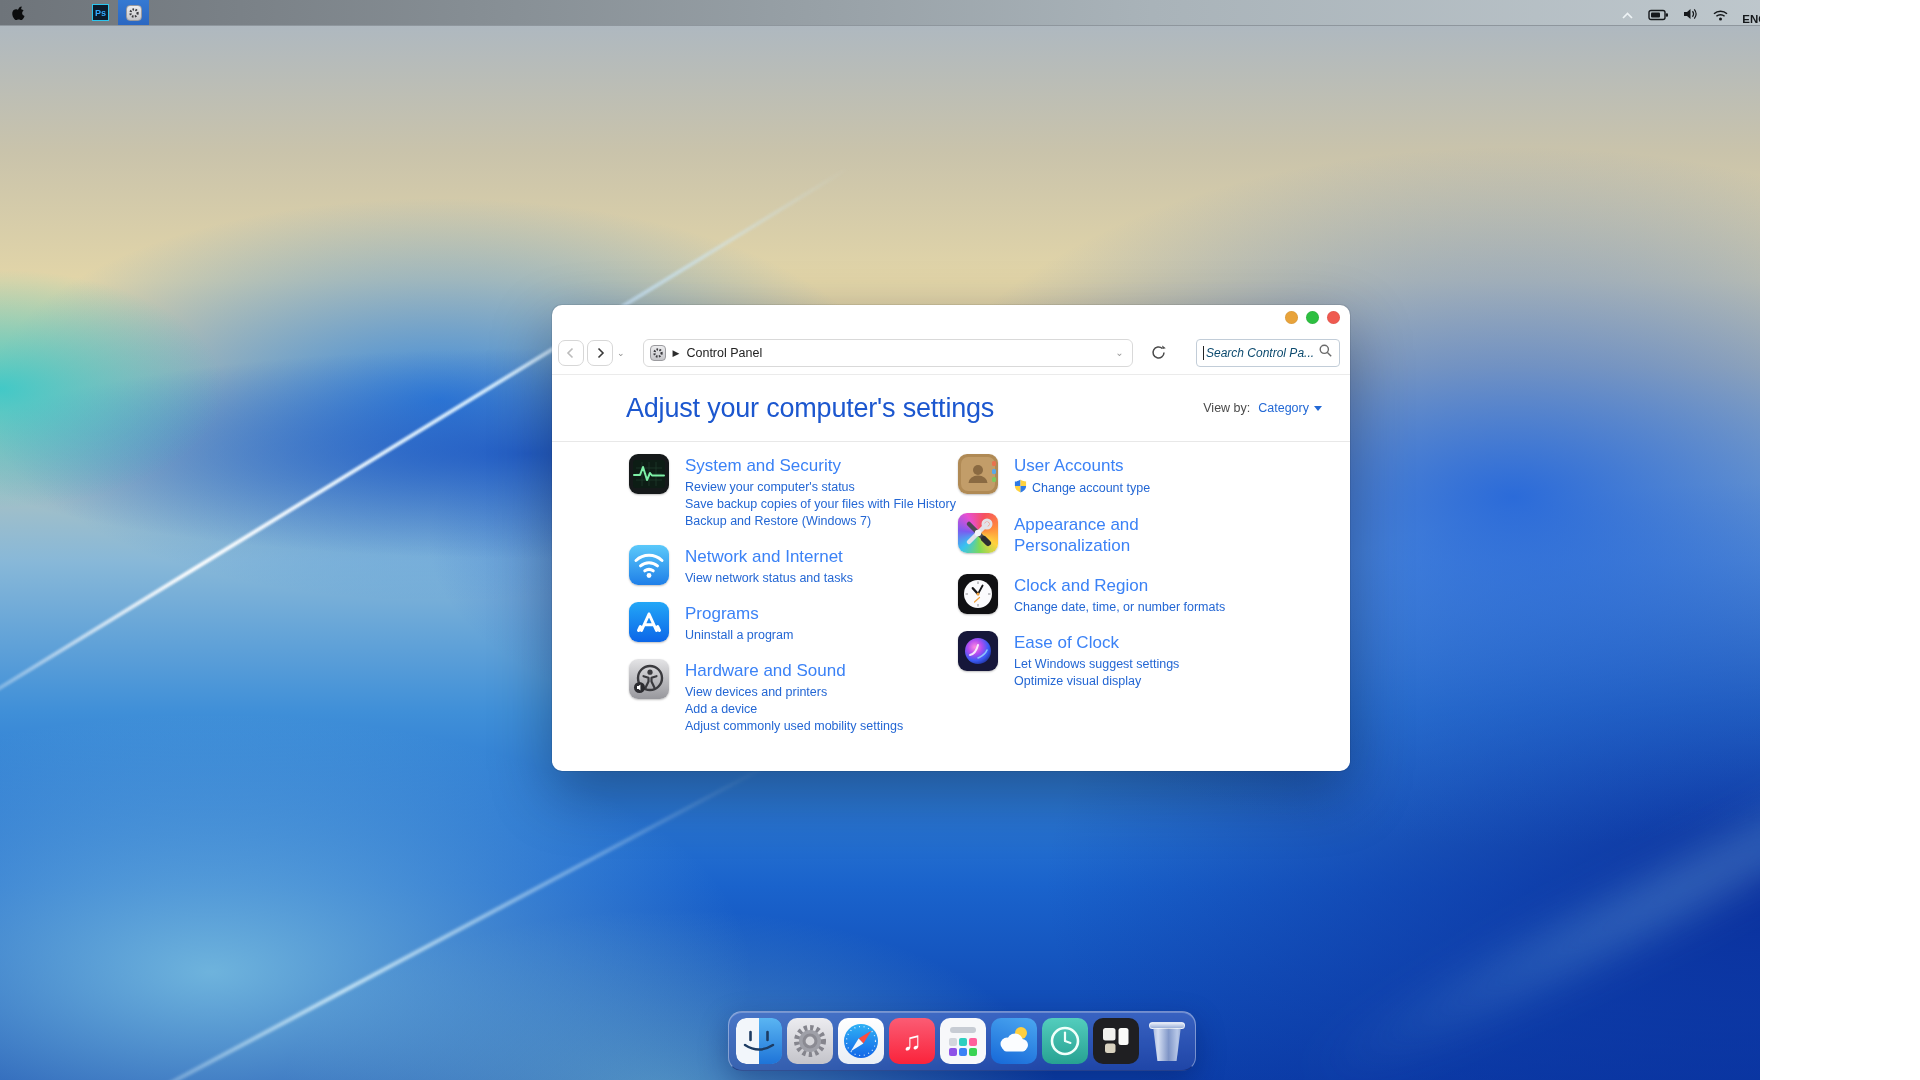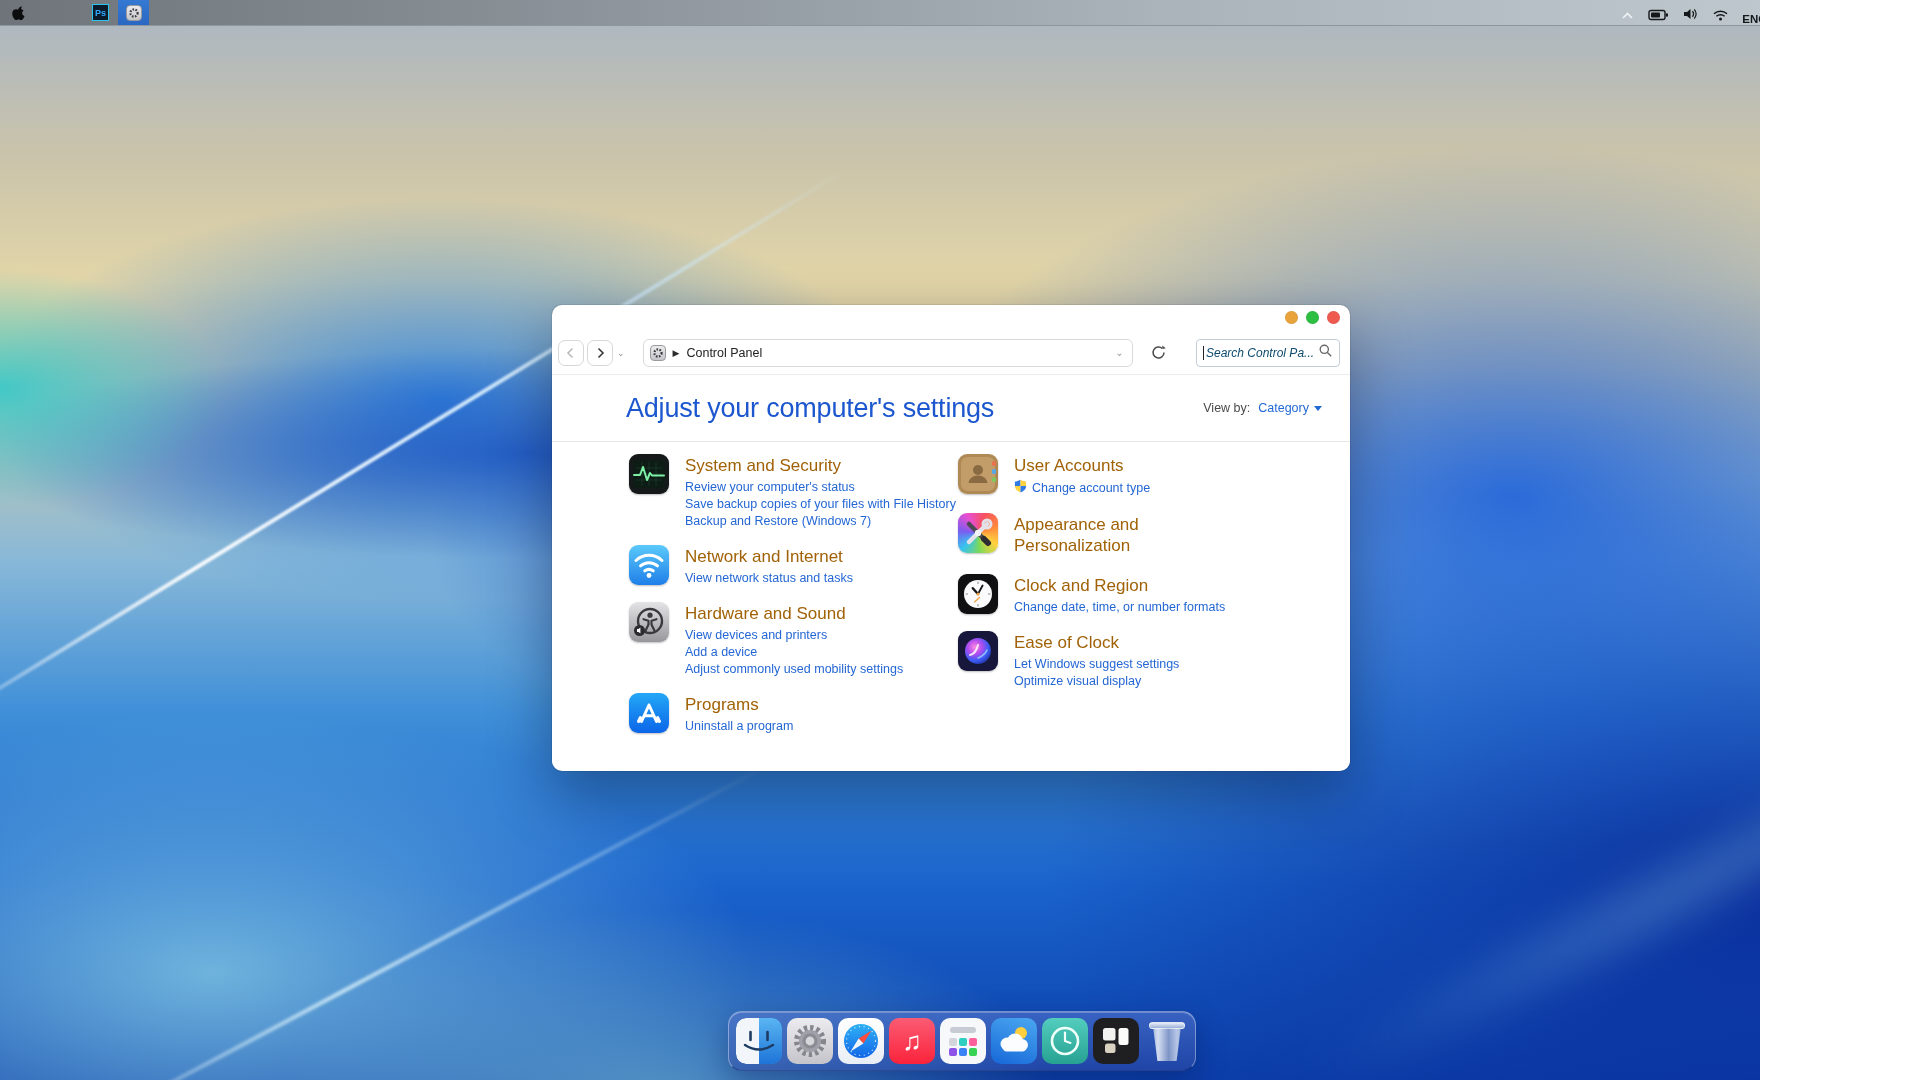--- a/index.html
+++ b/index.html
@@ -75,21 +75,21 @@
 
   .content { display:flex; padding:12px 0 0 77px; }
   .col-left { width:329px; }
   .col-right { flex:1; }
   .cat-item { display:flex; margin-bottom:15px; }
   .cat-icon { width:40px; height:40px; border-radius:9px; flex:none; margin-right:16px; position:relative; overflow:hidden;
     box-shadow:0 1px 2px rgba(0,0,0,.25); }
   .cat-text { padding-top:1px; }
   .col-left .cat-text { width:272px; }
   .col-right .cat-text { width:240px; }
-  .cat-title { display:block; font-size:17px; line-height:21px; color:#a16207; margin-bottom:3px; cursor:pointer; }
+  .cat-title { display:block; font-size:17px; line-height:21px; color:#3b82f6; margin-bottom:3px; cursor:pointer; }
   .cat-link { display:block; font-size:12.5px; line-height:17px; color:#2467d4; cursor:pointer; }
   .link-shield { display:flex; align-items:center; gap:5px; }
 
   
   .dock { position:absolute; left:728px; top:1011px; width:468px; height:60px; border-radius:14px;
     background:linear-gradient(180deg, rgba(90,120,205,.55), rgba(48,75,165,.55));
     border:1px solid rgba(255,255,255,.38); border-bottom-color:rgba(10,20,70,.4);
     box-shadow:0 10px 28px rgba(0,20,80,.35), inset 0 1px 0 rgba(255,255,255,.25);
     display:flex; align-items:center; gap:5px; padding:0 7px; }
   .dock-icon { width:46px; height:46px; border-radius:10px; position:relative; overflow:hidden; flex:none; }
@@ -268,46 +268,46 @@
                 <circle cx="20" cy="30.5" r="2.4" fill="#fff"></circle>
               </svg>
           </span>
           <div class="cat-text">
             <a class="cat-title">Network and Internet</a>
             <a class="cat-link">View network status and tasks</a>
           </div>
         </div>
 
         <div class="cat-item">
+          <span class="cat-icon" style="background:linear-gradient(180deg,#23a7f7,#0c66e8)">
+            <svg width="40" height="40" viewBox="0 0 40 40">
+                <path d="M12.5 28.5 L20 12 M27.5 28.5 L20 12 M15.2 22.8 H24.8 M9.5 28.5 L11.4 24.5 M30.5 28.5 L28.6 24.5" fill="none" stroke="#fff" stroke-width="3" stroke-linecap="round" stroke-linejoin="round"></path>
+              </svg>
+          </span>
+          <div class="cat-text">
+            <a class="cat-title">Programs</a>
+            <a class="cat-link">Uninstall a program</a>
+          </div>
+        </div>
+
+        <div class="cat-item">
           <span class="cat-icon" style="background:linear-gradient(180deg,#e4e4e6,#97979c)">
             <svg width="40" height="40" viewBox="0 0 40 40">
                 <circle cx="21" cy="19" r="12" fill="none" stroke="#3a3a3e" stroke-width="2.4"></circle>
                 <circle cx="21" cy="13.2" r="2.6" fill="#3a3a3e"></circle>
                 <path d="M14.5 17.2l5 1.6v3.8l-3 6.2M27.5 17.2l-5 1.6v3.8l3 6.2" fill="none" stroke="#3a3a3e" stroke-width="2.2" stroke-linecap="round" stroke-linejoin="round"></path>
                 <circle cx="10.5" cy="28.5" r="5.5" fill="#2c2c30"></circle>
                 <path d="M8 27h1.6l1.8-1.6v6.2L9.6 30H8z" fill="#fff"></path>
               </svg>
           </span>
           <div class="cat-text">
             <a class="cat-title">Hardware and Sound</a>
             <a class="cat-link">View devices and printers</a>
             <a class="cat-link">Add a device</a>
             <a class="cat-link">Adjust commonly used mobility settings</a>
-          </div>
-        </div>
-
-        <div class="cat-item">
-          <span class="cat-icon" style="background:linear-gradient(180deg,#23a7f7,#0c66e8)">
-            <svg width="40" height="40" viewBox="0 0 40 40">
-                <path d="M12.5 28.5 L20 12 M27.5 28.5 L20 12 M15.2 22.8 H24.8 M9.5 28.5 L11.4 24.5 M30.5 28.5 L28.6 24.5" fill="none" stroke="#fff" stroke-width="3" stroke-linecap="round" stroke-linejoin="round"></path>
-              </svg>
-          </span>
-          <div class="cat-text">
-            <a class="cat-title">Programs</a>
-            <a class="cat-link">Uninstall a program</a>
           </div>
         </div>
 
       </div>
 
       <div class="col-right">
 
         <div class="cat-item">
           <span class="cat-icon" style="background:linear-gradient(180deg,#cba briefly)">
             <svg width="40" height="40" viewBox="0 0 40 40">

